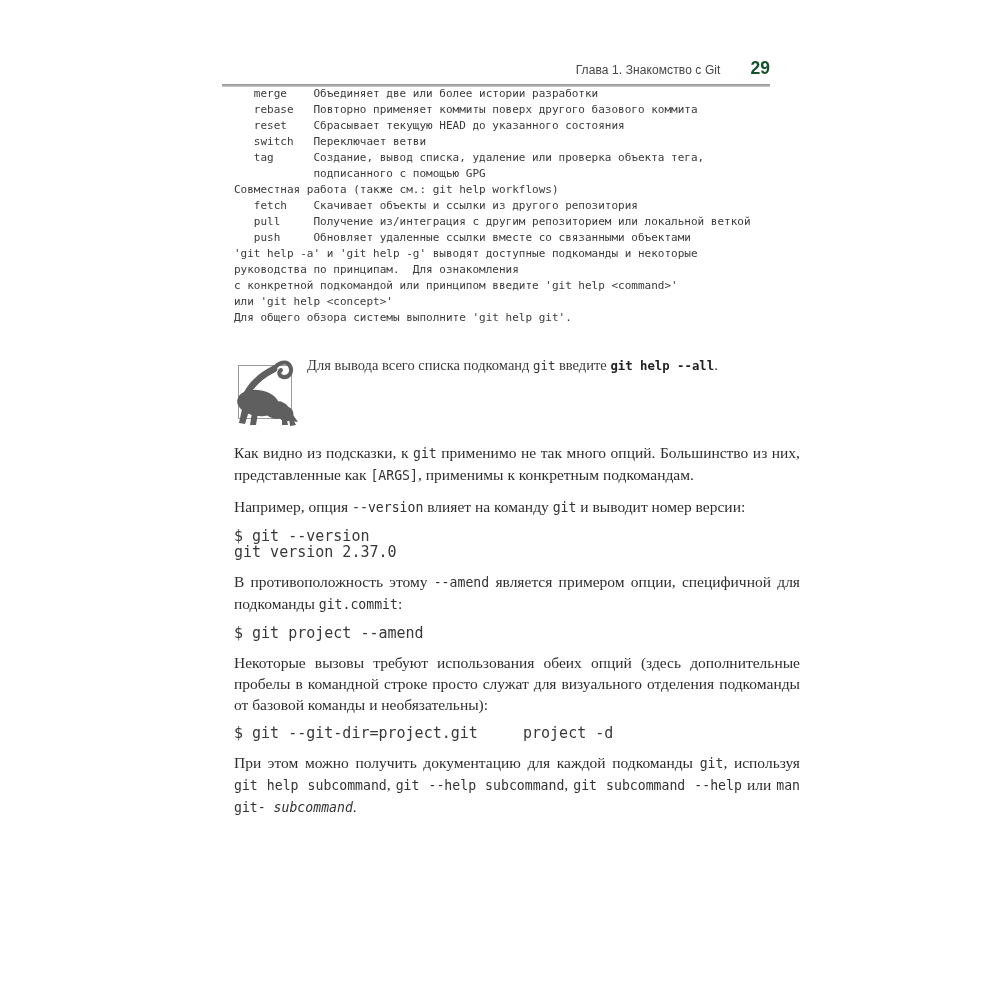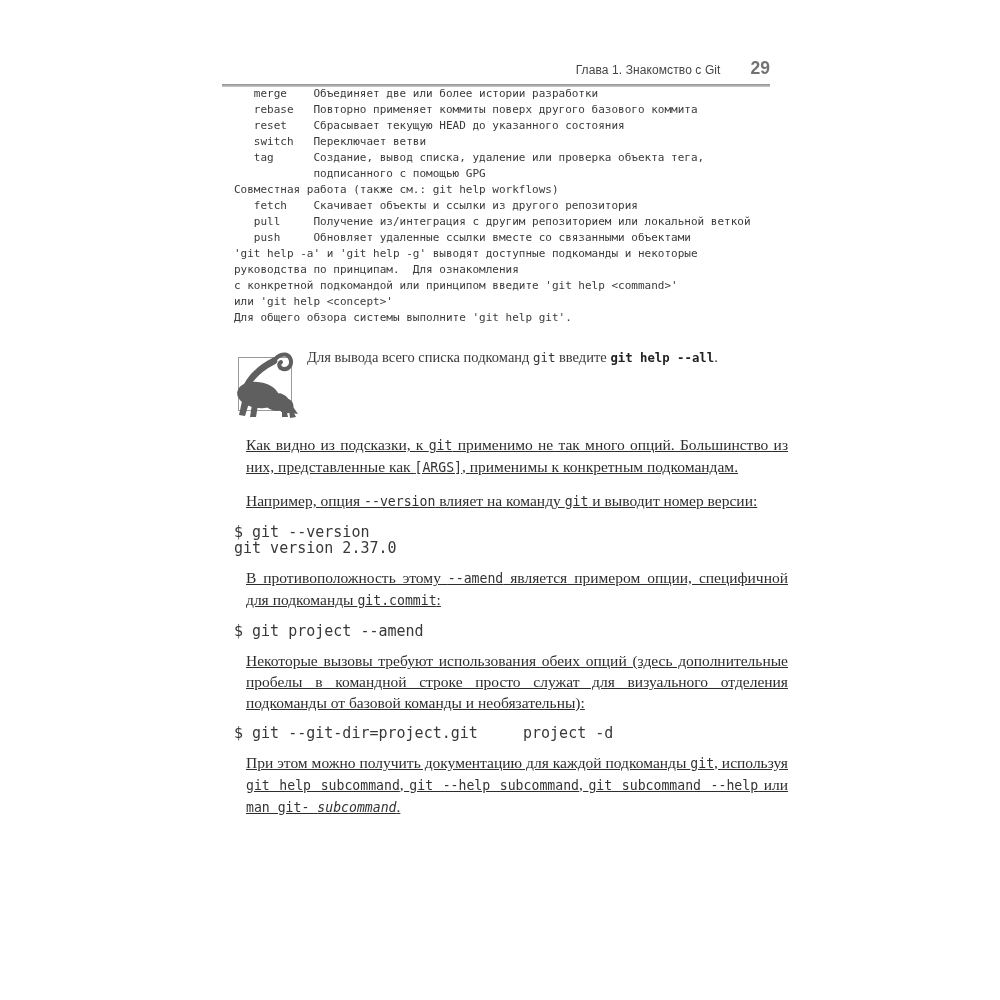--- a/index.html
+++ b/index.html
@@ -8,45 +8,45 @@
     font-family:"Liberation Serif", serif;
     color:#2e2e2e;position:relative;overflow:hidden;
   }
   .page{position:absolute;inset:0;background:#ffffff;}
   .header{
     position:absolute;left:222px;top:58px;width:548px;
     display:flex;justify-content:flex-end;align-items:baseline;gap:30px;
     font-family:"Liberation Sans", sans-serif;
   }
   .running-head{font-size:12px;color:#454545;letter-spacing:0.1px;}
-  .page-number{font-size:17.5px;font-weight:bold;color:#737373;}
+  .page-number{font-size:17.5px;font-weight:bold;color:#14532d;}
   .header-rule{
     position:absolute;left:222px;top:84px;width:548px;height:3px;
     background:linear-gradient(#8f8f8f,#cccccc);
   }
   .content{position:absolute;left:234px;top:86px;width:566px;}
   pre.console{
     margin:0;font-family:"DejaVu Sans Mono", monospace;
     font-size:11px;line-height:16px;color:#3a3a3a;white-space:pre;
   }
   .mt-console-first{margin-top:27px;}
   .mt-console{margin-top:5px;}
   .para{
-    margin:12px;text-align:justify;
-    font-size:15.5px;line-height:21px;color:#2e2e2e;text-decoration:underline;
+    margin:0;text-align:justify;
+    font-size:15.5px;line-height:21px;color:#2e2e2e;
   }
   .mt-p1{margin-top:12px;}
   .mt-p{margin-top:10px;}
   .mt-pp{margin-top:11px;}
   pre.codeblock{
     margin:10px 0 0 0;font-family:"DejaVu Sans Mono", monospace;
     font-size:15px;line-height:16px;color:#383838;white-space:pre;
   }
   .admonition{display:flex;align-items:flex-start;}
-  .mt-tip{margin-top:16px;justify-content:center;}
+  .mt-tip{margin-top:24px;justify-content:center;}
   .mt-note{margin-top:14px;}
   .adm-icon{width:73px;flex:none;}
   .adm-text{
     flex:1;padding-top:5px;font-size:14.5px;line-height:20px;color:#3a3a3a;
     text-align:left;
   }
   
   .code{font-family:"DejaVu Sans Mono", monospace;font-size:0.85em;color:#333333;}
   .code-bold{font-family:"DejaVu Sans Mono", monospace;font-size:0.85em;font-weight:bold;color:#222222;}
   .code-italic{font-family:"DejaVu Sans Mono", monospace;font-size:0.85em;font-style:italic;color:#333333;}

